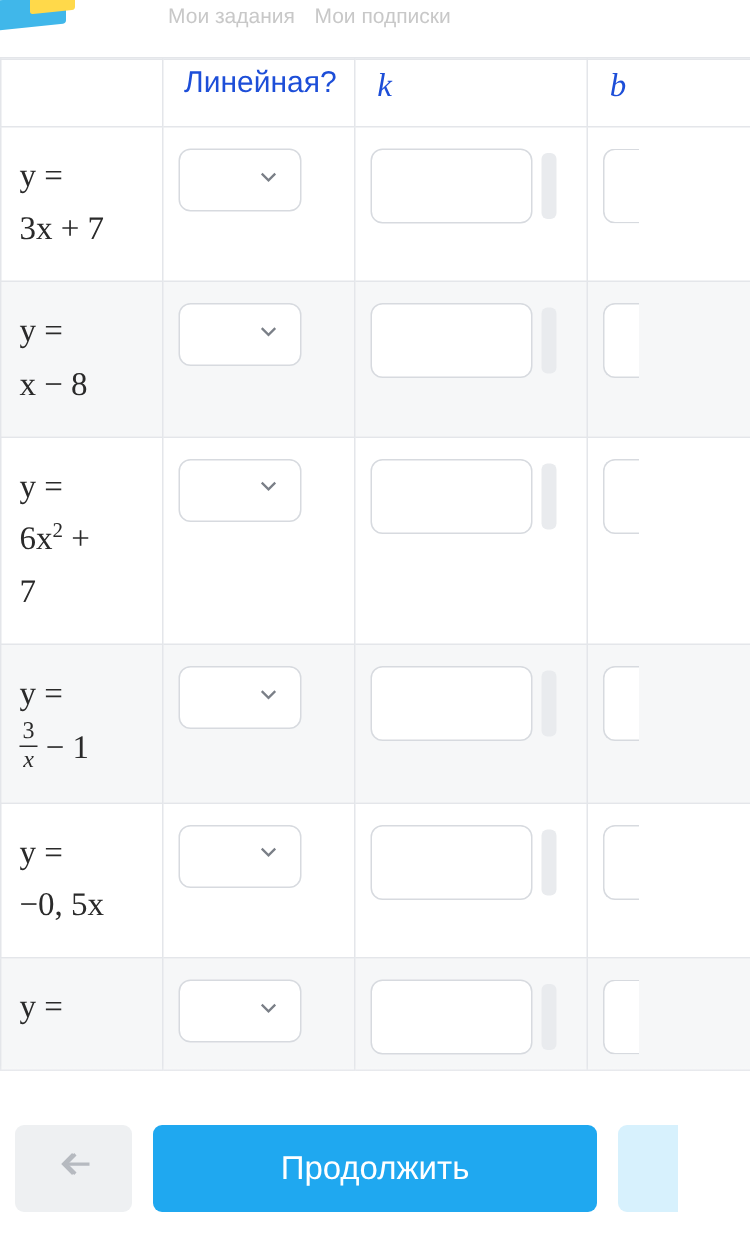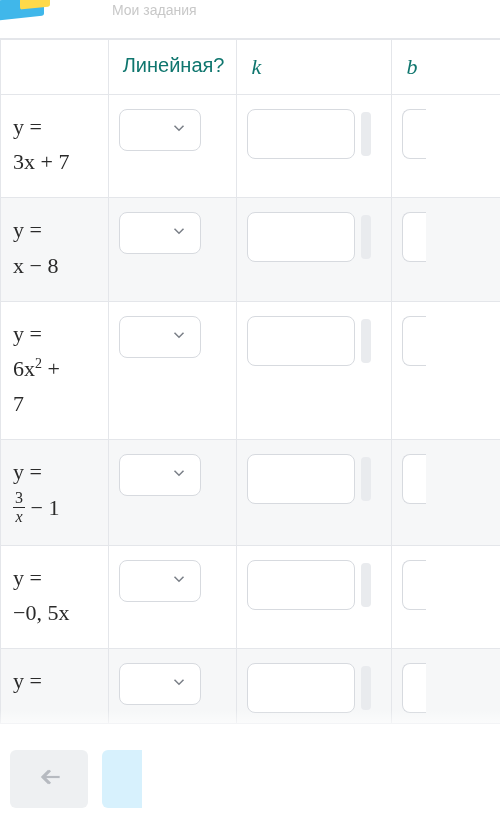--- a/index.html
+++ b/index.html
@@ -40,22 +40,22 @@
     width: 520px;
   }
   th, td {
     border: 1px solid #e4e6ea;
     text-align: left;
     vertical-align: top;
   }
   th {
     font-weight: normal;
     font-size: 22px;
-    color: #0f766e;
-    padding: 14px 12px 14px 14px;
+    color: #1d4ed8;
+    padding: 4px 12px 14px 14px;
     font-family: Georgia, 'Times New Roman', serif;
   }
   th.first { width: 112px; }
   th.col-lin { width: 118px; font-family: Arial, sans-serif; font-size:20px;}
   th.col-k { width: 156px; font-style: italic; }
   th.col-b { width: 134px; font-style: italic; }
   td.eq {
     padding: 14px 8px 18px 12px;
     font-family: Georgia, 'Times New Roman', serif;
     font-size: 22px;
@@ -153,20 +153,21 @@
 </head>
 <body>
 
 <div class="logo-corner">
   <div class="logo-blue"></div>
     <div class="logo-yellow"></div>
 </div>
 
 <div class="top-nav">
   <span>Мои задания</span>
+  <span>Мои подписки</span>
 </div>
 
 <div class="table-wrap">
 <table>
   <thead>
     <tr>
       <th class="first"></th>
       <th class="col-lin">Линейная?</th>
       <th class="col-k">k</th>
       <th class="col-b">b</th>
@@ -348,14 +349,15 @@
       <svg viewBox="0 0 24 24" fill="none" stroke-width="2">
           <polyline points="15 18 9 12 15 6"></polyline>
           <line x1="9" y1="12" x2="21" y2="12" stroke-opacity="0"></line>
         </svg>
       <svg viewBox="0 0 24 24" fill="none" stroke="#b6bac0" stroke-width="2" style="width:26px;height:26px;margin-left:-26px;">
           <line x1="4" y1="12" x2="20" y2="12"></line>
           <polyline points="10 6 4 12 10 18"></polyline>
         </svg>
     </span>
   </div>
+  <div class="continue-btn">Продолжить</div>
   <div class="next-stub"></div>
 </div>
 
 </body></html>

